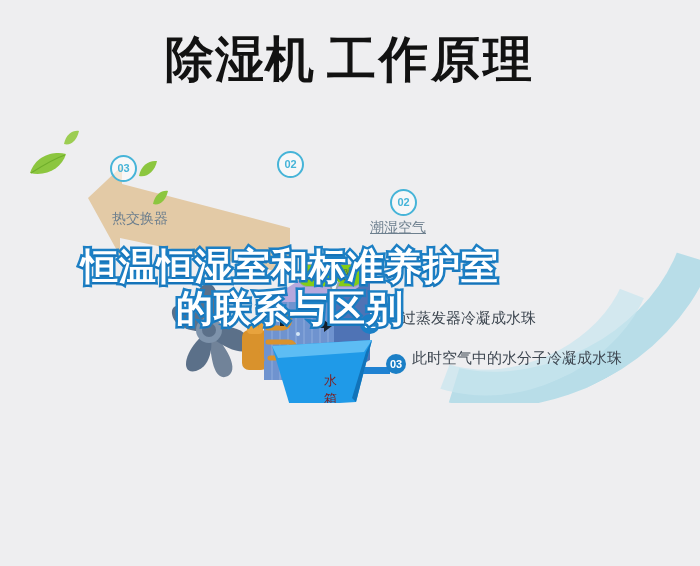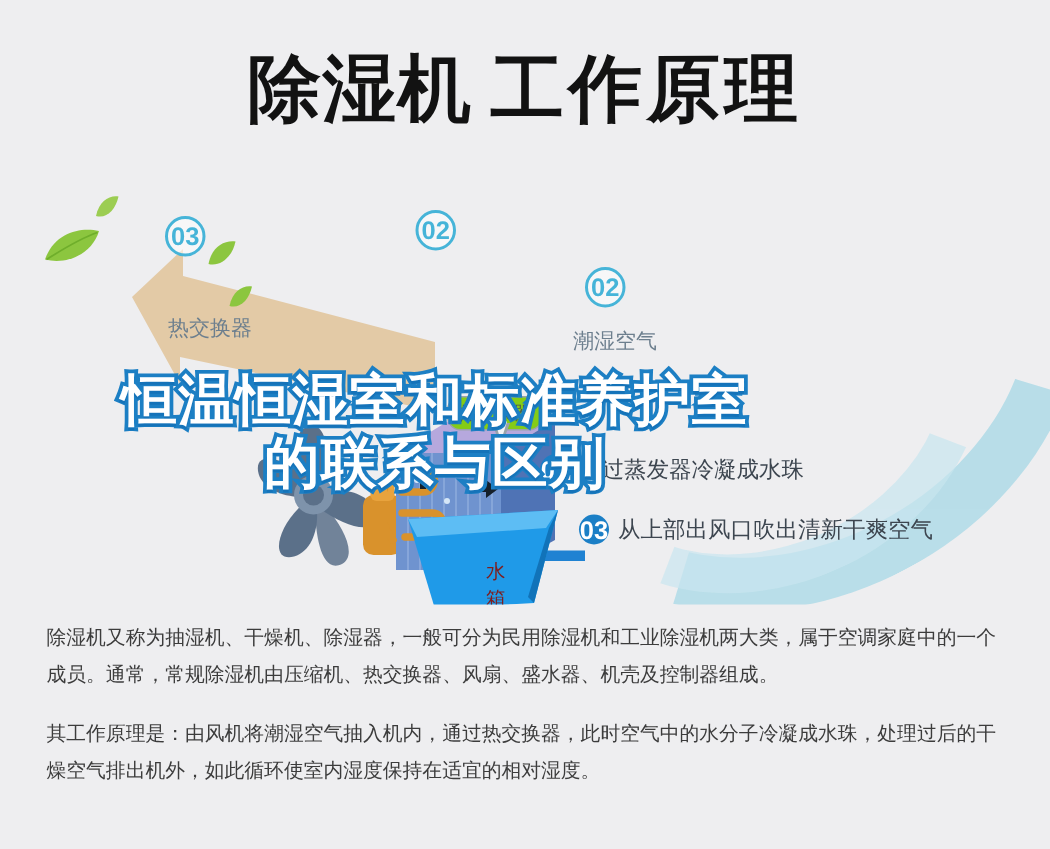--- a/index.html
+++ b/index.html
@@ -64,22 +64,23 @@
   
   .comp{position:absolute;left:236px;top:196px;width:40px;height:60px;}
 
   
   .tank{position:absolute;left:268px;top:218px;width:108px;height:72px;}
 
   
   .badge{
     position:absolute;border-radius:50%;
     display:flex;align-items:center;justify-content:center;
-    font-size:17px;font-weight:bold;line-height:1;
+    font-size:11px;font-weight:bold;line-height:1;
     font-family:"Liberation Sans",sans-serif;
+    margin-top:11px;
   }
   .badge-outline{
     width:23px;height:23px;border:2px solid #46b4d8;color:#46b4d8;
     background:rgba(255,255,255,.55);
   }
   .badge-fill{
     width:20px;height:20px;background:#1b7fc6;color:#ffffff;border:0;
   }
 
   .diag-label{
@@ -254,36 +255,32 @@
     <div class="diag-label" style="left:112px;top:92px;">热交换器</div>
 
     <div class="badge badge-outline" style="left:277px;top:22px;">02</div>
 
     <div class="callout">
       <div class="callout-box">热交换器</div>
       <div class="callout-tail"></div>
     </div>
 
     <div class="badge badge-outline" style="left:390px;top:60px;">02</div>
-    <div class="diag-label" style="left:382px;top:101px;">潮湿空气</div>
+    <div class="diag-label" style="left:370px;top:101px;text-decoration:underline;">潮湿空气</div>
 
     <div class="cap" style="left:360px;top:185px;">
       <span class="badge badge-fill">02</span>
       <span>经过蒸发器冷凝成水珠</span>
     </div>
     <div class="cap" style="left:386px;top:225px;">
       <span class="badge badge-fill">03</span>
-      <span>从上部出风口吹出清新干爽空气</span>
+      <span>此时空气中的水分子冷凝成水珠</span>
     </div>
 
   </div>
 
   <div class="overlay">
     <div class="overlay-line">恒温恒湿室和标准养护室</div>
     <div class="overlay-line">的联系与区别</div>
   </div>
 
-  <div class="body-copy">
-    <p>除湿机又称为抽湿机、干燥机、除湿器，一般可分为民用除湿机和工业除湿机两大类，属于空调家庭中的一个成员。通常，常规除湿机由压缩机、热交换器、风扇、盛水器、机壳及控制器组成。</p>
-    <p>其工作原理是：由风机将潮湿空气抽入机内，通过热交换器，此时空气中的水分子冷凝成水珠，处理过后的干燥空气排出机外，如此循环使室内湿度保持在适宜的相对湿度。</p>
-  </div>
 
 </div>
 
 </body></html>

